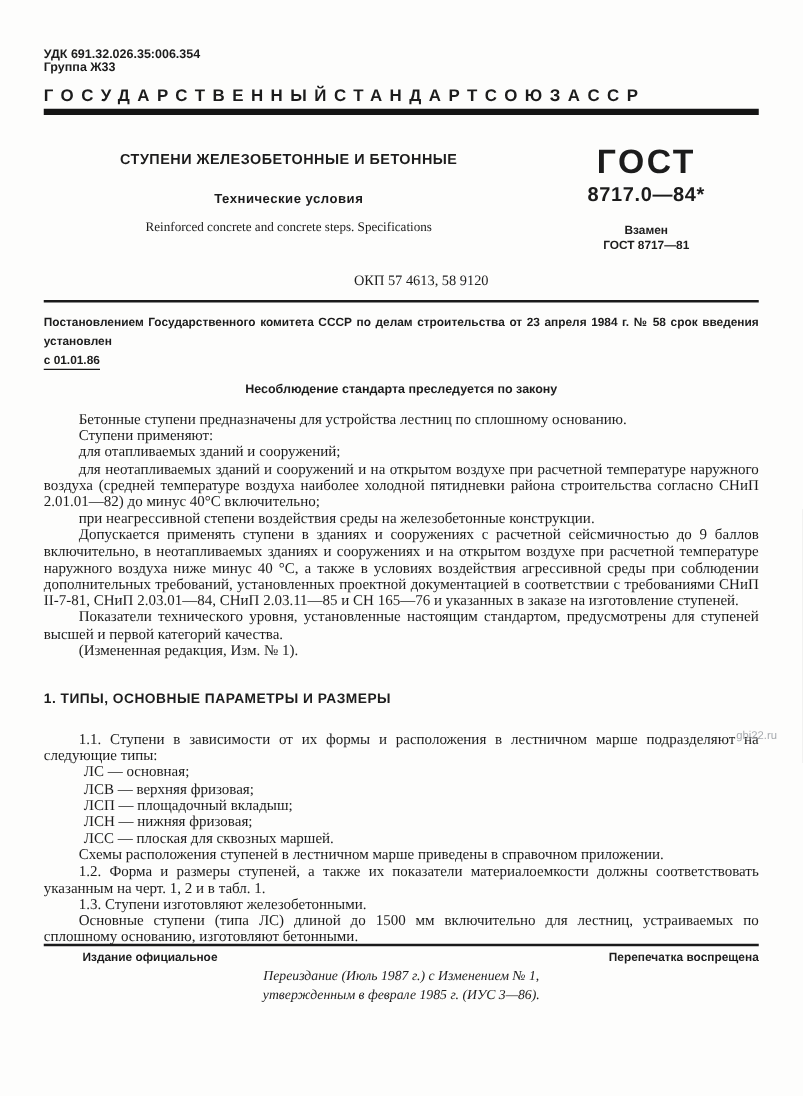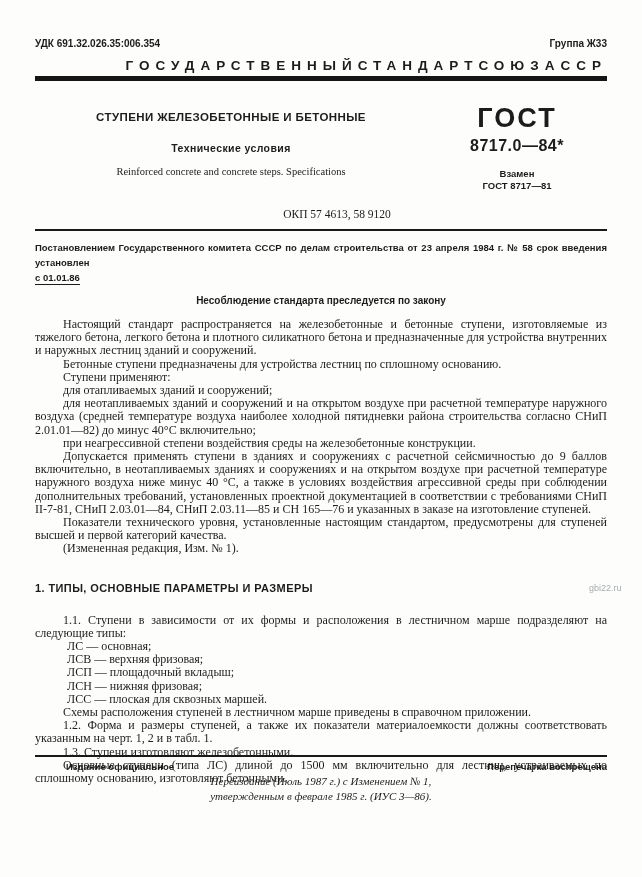--- a/index.html
+++ b/index.html
@@ -4,24 +4,24 @@
 <style>
   * { margin:0; padding:0; box-sizing:border-box; }
   html,body { background:#e9e9e9; }
   .page {
     position:relative; width:642px; height:877px; margin:0 auto;
     background:#fdfdfc; color:#1c1c1c; overflow:hidden;
     font-family:"Liberation Serif","DejaVu Serif",serif;
   }
   .content { position:absolute; left:35px; top:0; width:572px; }
 
-  .udk-row { margin-top:38px; display:flex; justify-content:space-between;
+  .udk-row { margin-top:38px; display:flex; 
     font-family:"Liberation Sans","DejaVu Sans",sans-serif;
-    font-weight:bold; font-size:10px; }
-  .union-row { margin-top:9px; display:flex; justify-content:flex-end;
+    font-weight:bold; font-size:10px;flex-direction:column; }
+  .union-row { margin-top:9px; display:flex; justify-content:flex-start;
     font-family:"Liberation Sans","DejaVu Sans",sans-serif;
     font-weight:bold; font-size:13.5px; letter-spacing:6px; white-space:nowrap; }
   .thick-rule { margin-top:3px; height:5px; background:#151515; }
 
   .title-row { display:flex; margin-top:24px; }
   .title-left { width:392px; text-align:center; padding-top:6px; }
   .title-main { font-weight:bold; font-size:11.5px; letter-spacing:0.4px;
     font-family:"Liberation Sans","DejaVu Sans",sans-serif; }
   .title-sub { font-weight:bold; font-size:10.5px; margin-top:19px; letter-spacing:0.4px;
     font-family:"Liberation Sans","DejaVu Sans",sans-serif; }
@@ -102,21 +102,20 @@
     <div class="okp">ОКП 57 4613, 58 9120</div>
     <div class="rule2"></div>
 
     <div class="decree">Постановлением Государственного комитета СССР по делам строительства от 23 апреля 1984 г. № 58 срок введения установлен</div>
     <div class="effective">
       <span>с 01.01.86</span>
     </div>
     <div class="law-notice">Несоблюдение стандарта преследуется по закону</div>
 
     <div class="body-block">
-      <div class="para">Настоящий стандарт распространяется на железобетонные и бетонные ступени, изготовляемые из тяжелого бетона, легкого бетона и плотного силикатного бетона и предназначенные для устройства внутренних и наружных лестниц зданий и сооружений.</div>
       <div class="para">Бетонные ступени предназначены для устройства лестниц по сплошному основанию.</div>
       <div class="para">Ступени применяют:</div>
       <div class="para">для отапливаемых зданий и сооружений;</div>
       <div class="para">для неотапливаемых зданий и сооружений и на открытом воздухе при расчетной температуре наружного воздуха (средней температуре воздуха наиболее холодной пятидневки района строительства согласно СНиП 2.01.01—82) до минус 40°С включительно;</div>
       <div class="para">при неагрессивной степени воздействия среды на железобетонные конструкции.</div>
       <div class="para">Допускается применять ступени в зданиях и сооружениях с расчетной сейсмичностью до 9 баллов включительно, в неотапливаемых зданиях и сооружениях и на открытом воздухе при расчетной температуре наружного воздуха ниже минус 40 °С, а также в условиях воздействия агрессивной среды при соблюдении дополнительных требований, установленных проектной документацией в соответствии с требованиями СНиП II-7-81, СНиП 2.03.01—84, СНиП 2.03.11—85 и СН 165—76 и указанных в заказе на изготовление ступеней.</div>
       <div class="para">Показатели технического уровня, установленные настоящим стандартом, предусмотрены для ступеней высшей и первой категорий качества.</div>
       <div class="para bold">(Измененная редакция, Изм. № 1).</div>
     </div>
 

